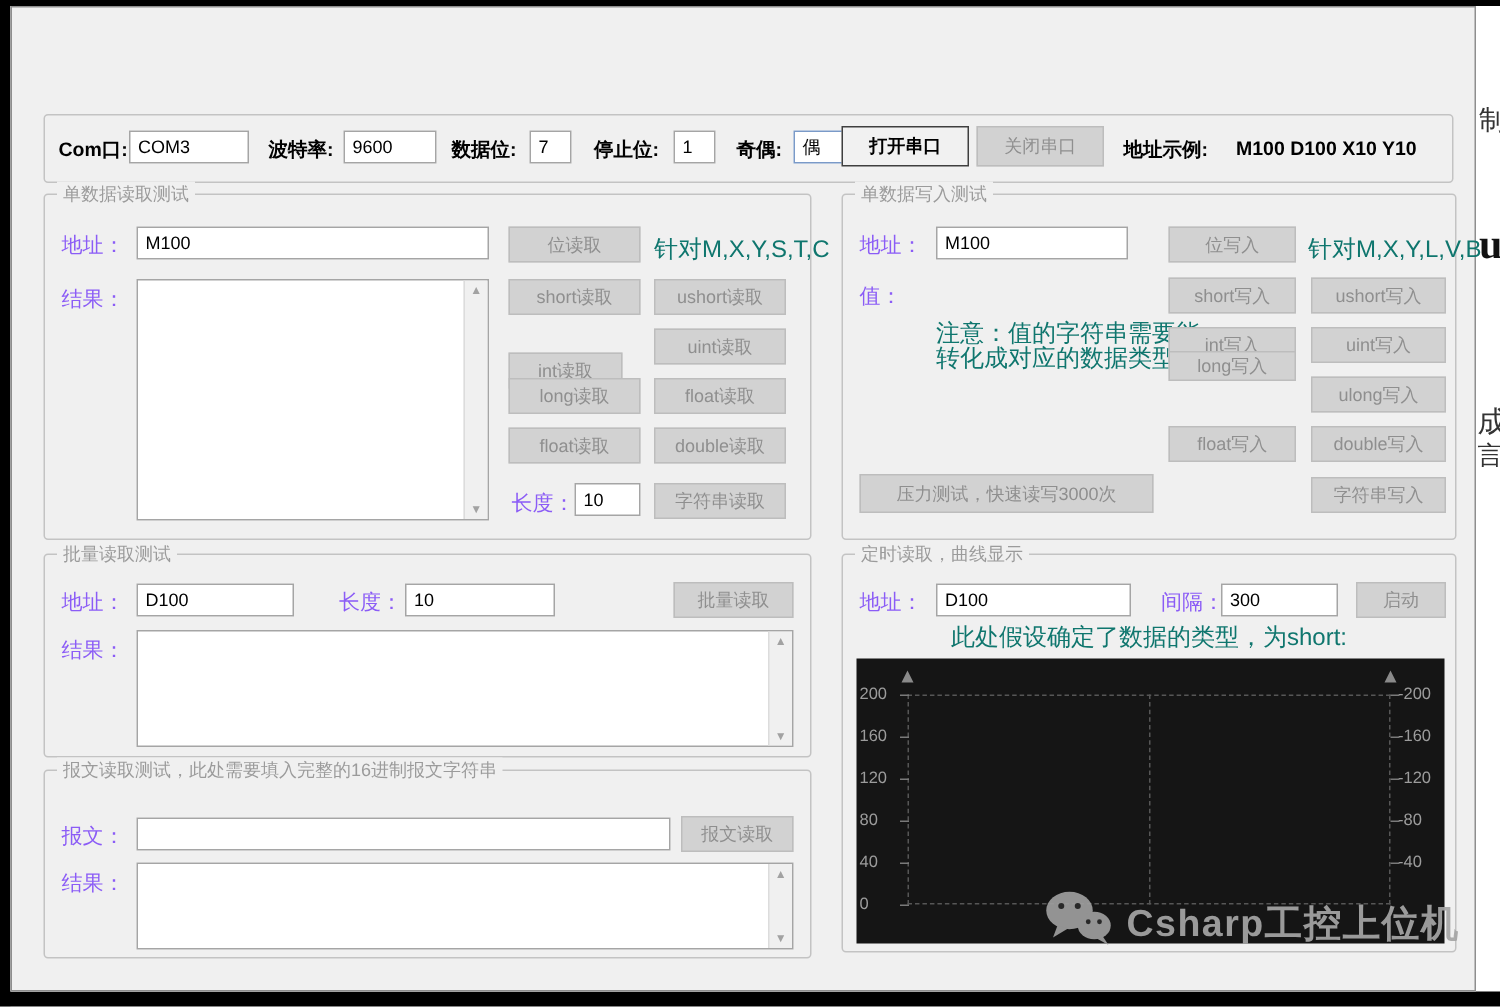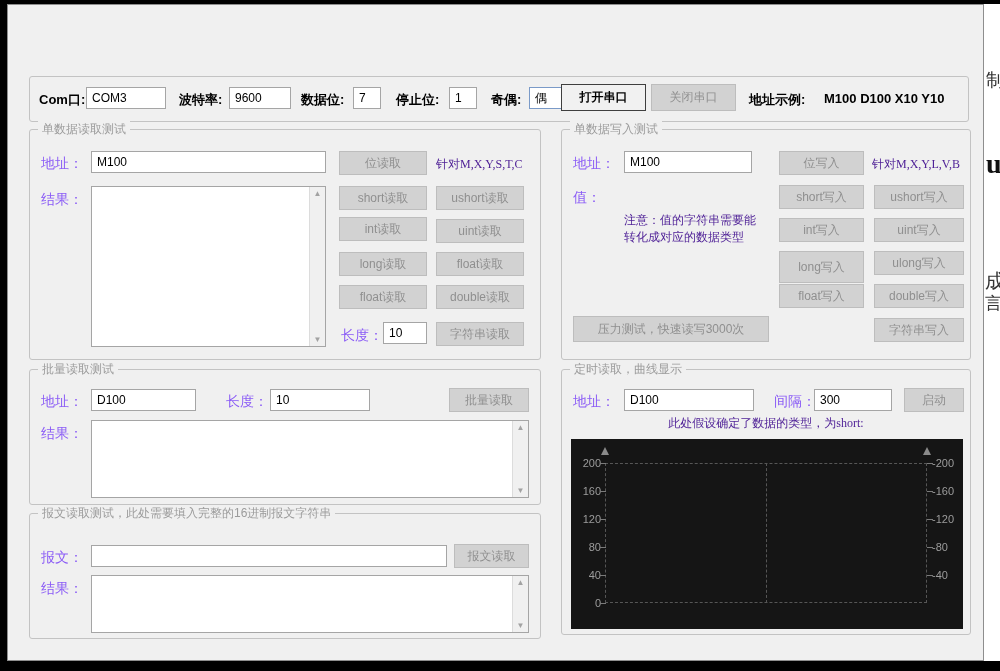--- a/index.html
+++ b/index.html
@@ -28,36 +28,36 @@
   .cap { position:absolute; top:-9px; left:8px; background:#f0f0f0; padding:0 4px;
          font-size:12px; color:#9b9b9b; white-space:nowrap; }
   .lbl { position:absolute; font-size:14px; color:#8b5cf6; white-space:nowrap; }
   .lbl-b { position:absolute; font-size:13px; color:#000; font-weight:bold; white-space:nowrap; }
   .box { position:absolute; background:#fff; border:1px solid #a5a5a5; font-size:12px; color:#000;
          padding:2px 5px; display:flex; align-items:center; overflow:hidden; }
   .btn { position:absolute; display:flex; align-items:center; justify-content:center;
          font-size:12px; white-space:nowrap; }
   .btn.on  { background:#f1f1f1; border:1px solid #3f3f3f; color:#000; font-weight:bold; }
   .btn.off { background:#d2d2d2; border:1px solid #bdbdbd; color:#8f8f8f; }
-  .note { position:absolute; font-size:12px; color:#4c1d95; white-space:nowrap;font-family:Liberation Serif, serif; }
+  .note { position:absolute; font-size:16px; color:#0f766e; white-space:nowrap; }
   .result { align-items:flex-start; }
   .scrollbar { position:absolute; right:0; top:0; bottom:0; width:16px; background:#f0f0f0;
                border-left:1px solid #dcdcdc; display:flex; flex-direction:column;
                justify-content:space-between; align-items:center; padding:2px 0;
                font-size:8px; color:#a2a2a2; }
   .combo { position:absolute; background:#fff; border:1px solid #7a9ac8; display:flex;
            align-items:center; font-size:12px; color:#000; padding-left:5px; }
   .combo-arrow { position:absolute; right:1px; top:1px; bottom:1px; width:17px; background:#e3e3e3;
                  display:flex; align-items:center; justify-content:center; font-size:7px; color:#555; }
 
   
   .chart { position:absolute; background:#151515; }
   .tick { position:absolute; font-size:11px; color:#9c9c9c; white-space:nowrap; }
   .tick.r { text-align:left; }
-  .tick.l { width:28px; text-align:right; }
+  .tick.l { width:28px; }
   .plotbox { position:absolute; border:1px dashed #565656; }
   .vline { position:absolute; border-left:1px dashed #565656; width:0; }
   .tm { position:absolute; width:6px; height:1px; background:#7a7a7a; }
   .arrow-up { position:absolute; width:0; height:0; border-left:4px solid transparent;
               border-right:4px solid transparent; border-bottom:8px solid #8a8a8a; }
 
   
   .watermark { position:absolute; display:flex; align-items:center; gap:9px; opacity:.92; }
   .watermark .wm-text { font-size:25px; font-weight:600; color:#a6a6a6; white-space:nowrap; letter-spacing:1px; }
 
@@ -109,21 +109,21 @@
     <span class="lbl" style="left:33px;top:186px">结果：</span>
     <div class="box result" style="left:83px;top:181px;width:235px;height:161px">
       <span></span>
       <span class="scrollbar">
         <span>▲</span>
         <span>▼</span>
       </span>
     </div>
     <div class="btn off" style="left:331px;top:181px;width:88px;height:24px">short读取</div>
     <div class="btn off" style="left:428px;top:181px;width:88px;height:24px">ushort读取</div>
-    <div class="btn off" style="left:331px;top:212px;width:88px;height:24px">int读取</div>
+    <div class="btn off" style="left:331px;top:230px;width:76px;height:24px">int读取</div>
     <div class="btn off" style="left:428px;top:214px;width:88px;height:24px">uint读取</div>
     <div class="btn off" style="left:331px;top:247px;width:88px;height:24px">long读取</div>
     <div class="btn off" style="left:428px;top:247px;width:88px;height:24px">float读取</div>
     <div class="btn off" style="left:331px;top:280px;width:88px;height:24px">float读取</div>
     <div class="btn off" style="left:428px;top:280px;width:88px;height:24px">double读取</div>
     <span class="lbl" style="left:333px;top:322px">长度：</span>
     <div class="box" style="left:375px;top:317px;width:44px;height:22px">10</div>
     <div class="btn off" style="left:428px;top:317px;width:88px;height:24px">字符串读取</div>
 
     <div class="group" style="left:553px;top:124px;width:410px;height:231px">
@@ -133,21 +133,21 @@
     <div class="box" style="left:616px;top:146px;width:128px;height:22px">M100</div>
     <div class="btn off" style="left:771px;top:146px;width:85px;height:24px">位写入</div>
     <span class="note" style="left:864px;top:151px">针对M,X,Y,L,V,B</span>
     <span class="lbl" style="left:565px;top:184px">值：</span>
     <span class="note" style="left:616px;top:207px">注意：值的字符串需要能</span>
     <span class="note" style="left:616px;top:224px">转化成对应的数据类型</span>
     <div class="btn off" style="left:771px;top:180px;width:85px;height:24px">short写入</div>
     <div class="btn off" style="left:866px;top:180px;width:90px;height:24px">ushort写入</div>
     <div class="btn off" style="left:771px;top:213px;width:85px;height:24px">int写入</div>
     <div class="btn off" style="left:866px;top:213px;width:90px;height:24px">uint写入</div>
-    <div class="btn off" style="left:771px;top:246px;width:85px;height:32px">long写入</div>
+    <div class="btn off" style="left:771px;top:229px;width:85px;height:20px">long写入</div>
     <div class="btn off" style="left:866px;top:246px;width:90px;height:24px">ulong写入</div>
     <div class="btn off" style="left:771px;top:279px;width:85px;height:24px">float写入</div>
     <div class="btn off" style="left:866px;top:279px;width:90px;height:24px">double写入</div>
     <div class="btn off" style="left:565px;top:311px;width:196px;height:26px">压力测试，快速读写3000次</div>
     <div class="btn off" style="left:866px;top:313px;width:90px;height:24px">字符串写入</div>
 
     <div class="group" style="left:21px;top:364px;width:512px;height:136px">
       <span class="cap">批量读取测试</span>
     </div>
     <span class="lbl" style="left:33px;top:388px">地址：</span>
@@ -214,15 +214,30 @@
     <div class="btn off" style="left:446px;top:539px;width:75px;height:24px">报文读取</div>
     <span class="lbl" style="left:33px;top:575px">结果：</span>
     <div class="box result" style="left:83px;top:570px;width:438px;height:58px">
       <span></span>
       <span class="scrollbar">
         <span>▲</span>
         <span>▼</span>
       </span>
     </div>
 
+    <div class="watermark" style="left:688px;top:588px">
+      <span>
+        <svg width="46" height="40" viewBox="0 0 46 40">
+          <ellipse cx="17" cy="14" rx="15.5" ry="12.5" fill="#9e9e9e"></ellipse>
+          <polygon points="9,24 6,32 16,26" fill="#9e9e9e"></polygon>
+          <circle cx="11.5" cy="11" r="2" fill="#2a2a2a"></circle>
+          <circle cx="22.5" cy="11" r="2" fill="#2a2a2a"></circle>
+          <ellipse cx="33.5" cy="24" rx="11" ry="9.2" fill="#9e9e9e"></ellipse>
+          <polygon points="39,31 43,37 34,32" fill="#9e9e9e"></polygon>
+          <circle cx="29.5" cy="21.5" r="1.6" fill="#2a2a2a"></circle>
+          <circle cx="37" cy="21.5" r="1.6" fill="#2a2a2a"></circle>
+        </svg>
+      </span>
+      <span class="wm-text">Csharp工控上位机</span>
+    </div>
 
   </div>
 </div>
 
 </body></html>

